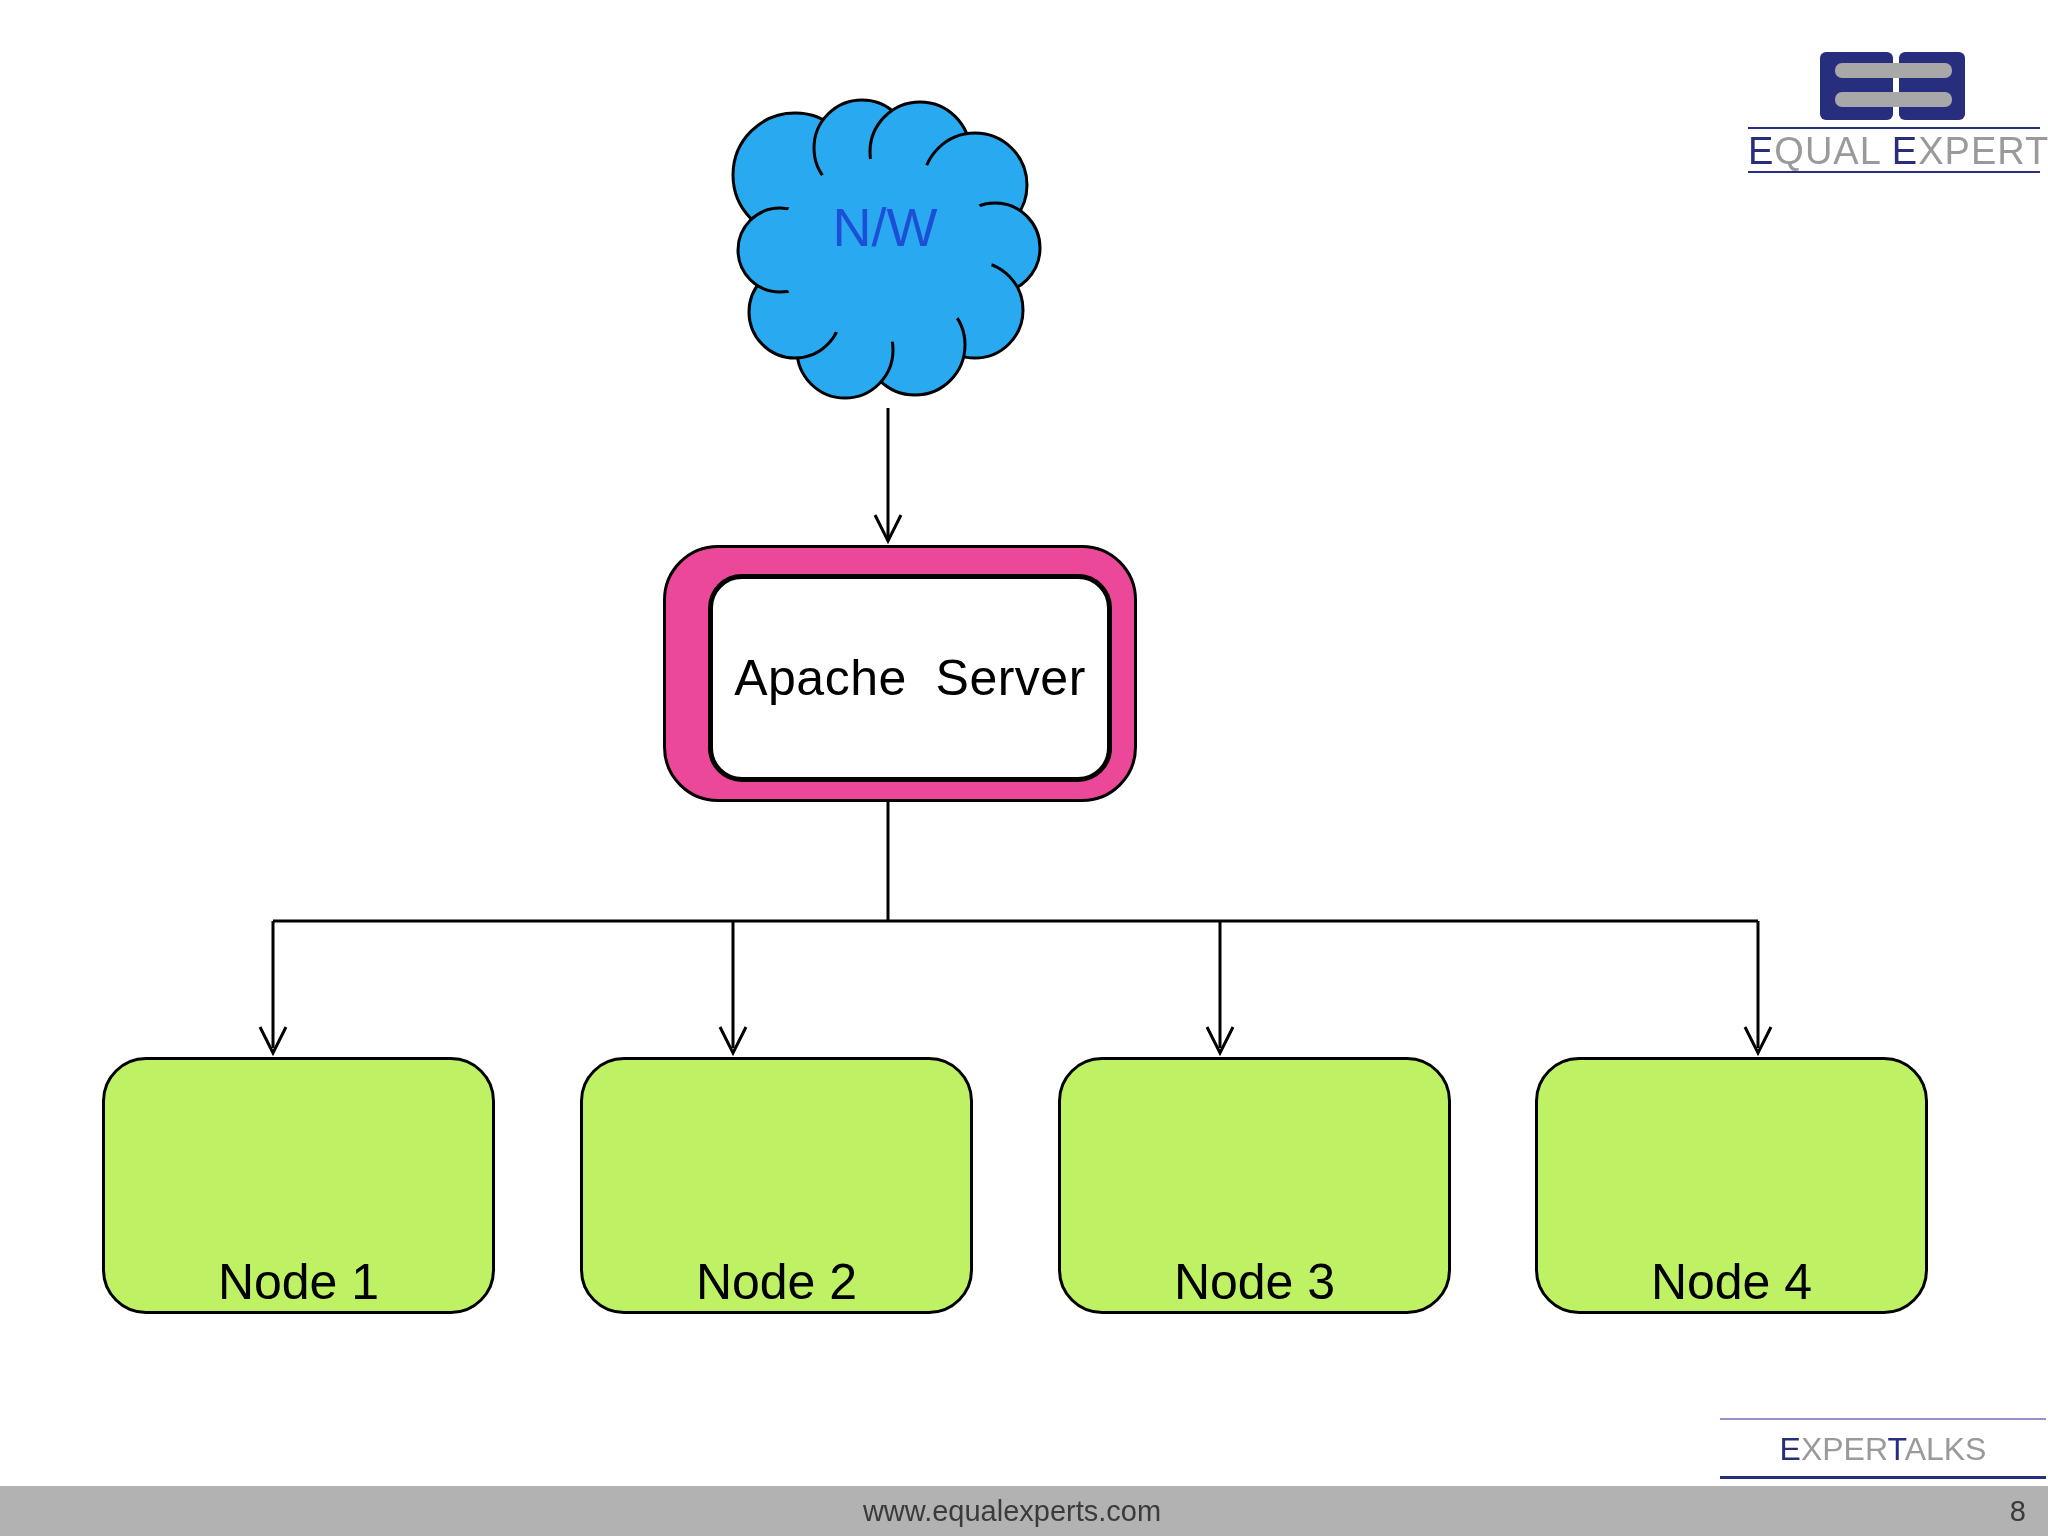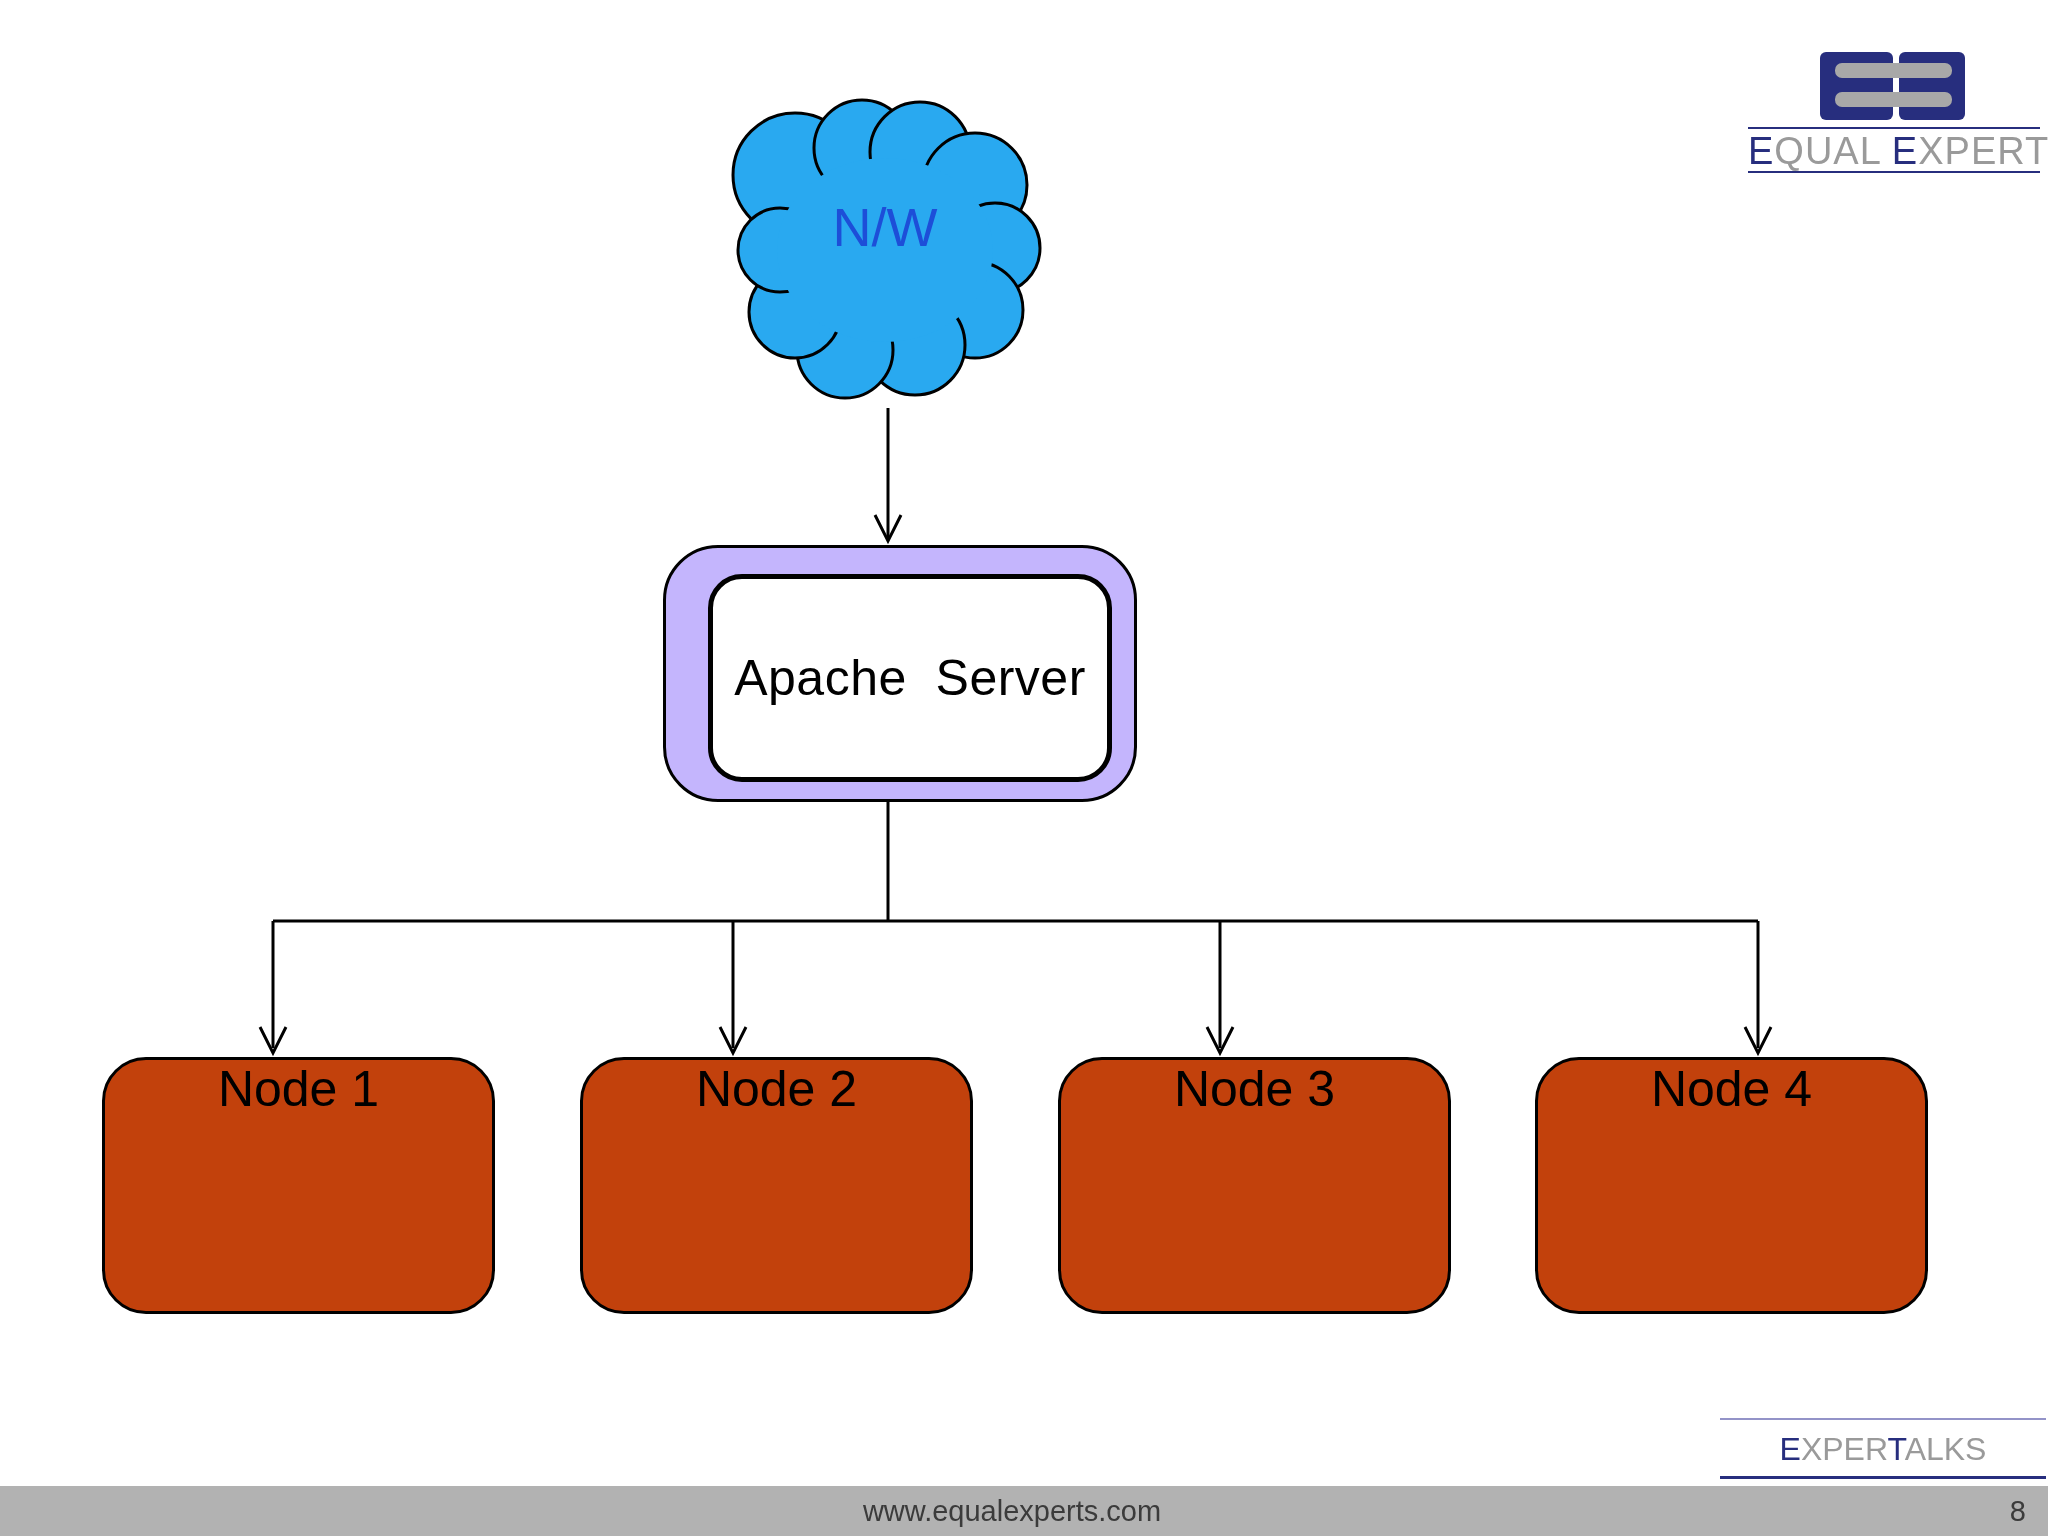--- a/index.html
+++ b/index.html
@@ -16,40 +16,40 @@
     position: absolute; left: 0; top: 0;
     width: 2048px; height: 1536px;
     z-index: 1;
   }
 
   
   .apache-outer {
     position: absolute; left: 663px; top: 545px;
     width: 468px; height: 251px;
     border: 3px solid #000; border-radius: 55px;
-    background: #c4b5fd; z-index: 2;
+    background: #ec4899; z-index: 2;
   }
   .apache-inner {
     position: absolute; left: 42px; top: 26px;
     width: 394px; height: 198px;
     border: 5px solid #000; border-radius: 34px;
     background: #fff;
     display: flex; align-items: center; justify-content: center;
   }
   .apache-label {
     font-size: 50px; color: #000;
     white-space: pre; letter-spacing: 0.5px;
   }
 
   .node-box {
     position: absolute; top: 1057px;
     width: 387px; height: 251px;
     border: 3px solid #000; border-radius: 44px;
-    background: #c2410c; z-index: 2;
-    display: flex; align-items: flex-start; justify-content: center;
+    background: #bef264; z-index: 2;
+    display: flex; align-items: flex-end; justify-content: center;
   }
   .node-box .node-label { font-size: 50px; color: #000; }
   #node-1 { left: 102px; }
   #node-2 { left: 580px; }
   #node-3 { left: 1058px; }
   #node-4 { left: 1535px; }
 
   .cloud-label {
     position: absolute; left: 785px; top: 196px;
     width: 200px; height: 62px; line-height: 62px;

